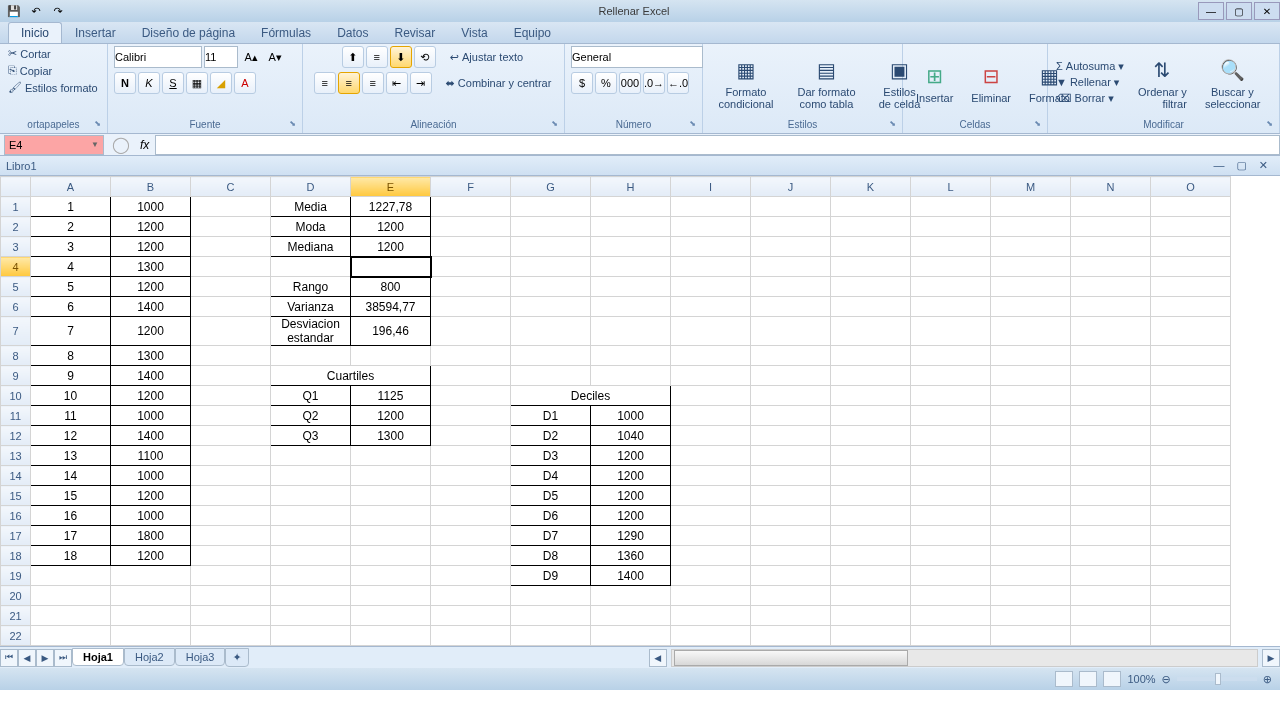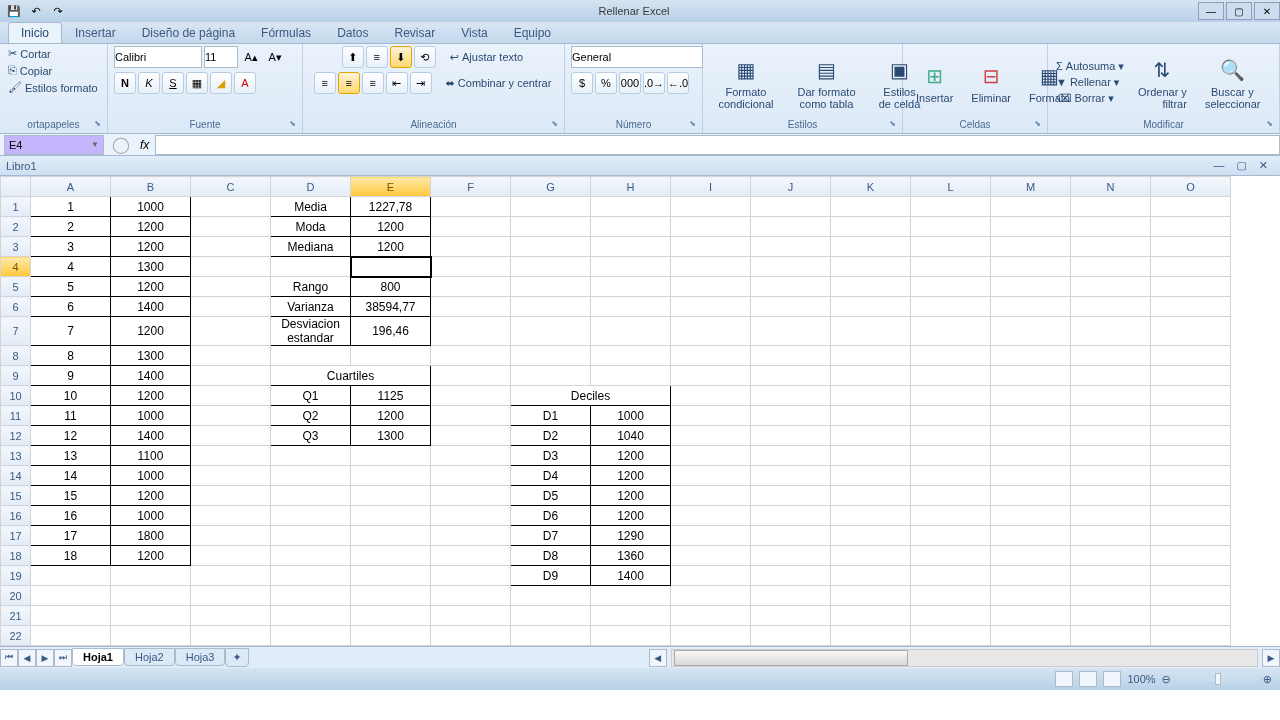--- a/index.html
+++ b/index.html
@@ -26,21 +26,21 @@
 .group-label::after { content: '⬊'; position: absolute; right: 0; font-size: 8px; color: #6a8ab2; }
 .small-btn { width: 22px; height: 22px; border: 1px solid #b8cce2; background: linear-gradient(#fff, #e8f0fa); border-radius: 3px; display: flex; align-items: center; justify-content: center; font-size: 11px; cursor: pointer; }
 .small-btn.no-border { border: none; background: none; }
 .big-btn { display: flex; flex-direction: column; align-items: center; padding: 2px 6px; cursor: pointer; font-size: 11px; color: #2b4a72; border: 1px solid transparent; border-radius: 3px; }
 .big-btn .icon { width: 32px; height: 32px; display: flex; align-items: center; justify-content: center; font-size: 20px; }
 .font-combo { height: 22px; font-size: 11px; border: 1px solid #abc; background: #fff; }
 .clip-row { display: flex; align-items: center; gap: 3px; font-size: 11px; color: #2b4a72; cursor: pointer; padding: 1px 2px; }
 
 
 .formula-row { height: 22px; display: flex; align-items: center; border-bottom: 1px solid #a5b8d0; background: #eaf2fb; }
-.name-box { width: 100px; height: 20px; border: 1px solid #abc; background: #c4b5fd; font-size: 11px; padding: 0 4px; margin: 0 4px; display: flex; align-items: center; justify-content: space-between; }
+.name-box { width: 100px; height: 20px; border: 1px solid #abc; background: #fca5a5; font-size: 11px; padding: 0 4px; margin: 0 4px; display: flex; align-items: center; justify-content: space-between; }
 .fx-label { font-style: italic; font-size: 12px; color: #000000; margin: 0 6px; }
 .formula-input { flex: 1; height: 20px; border: 1px solid #abc; background: #fff; font-size: 11px; padding: 0 4px; }
 
 
 .wb-title { height: 20px; background: linear-gradient(#e1edf9, #cfe0f2); border-bottom: 1px solid #a5b8d0; font-size: 11px; padding: 2px 6px; color: #3b5a82; display: flex; justify-content: space-between; align-items: center; }
 
 
 .grid-wrap { position: relative; height: 470px; overflow: hidden; background: #fff; }
 .grid { border-collapse: collapse; font-size: 12px; }
 .grid th, .grid td { border: 1px solid #d4d4d4; height: 20px; text-align: center; font-weight: normal; }

